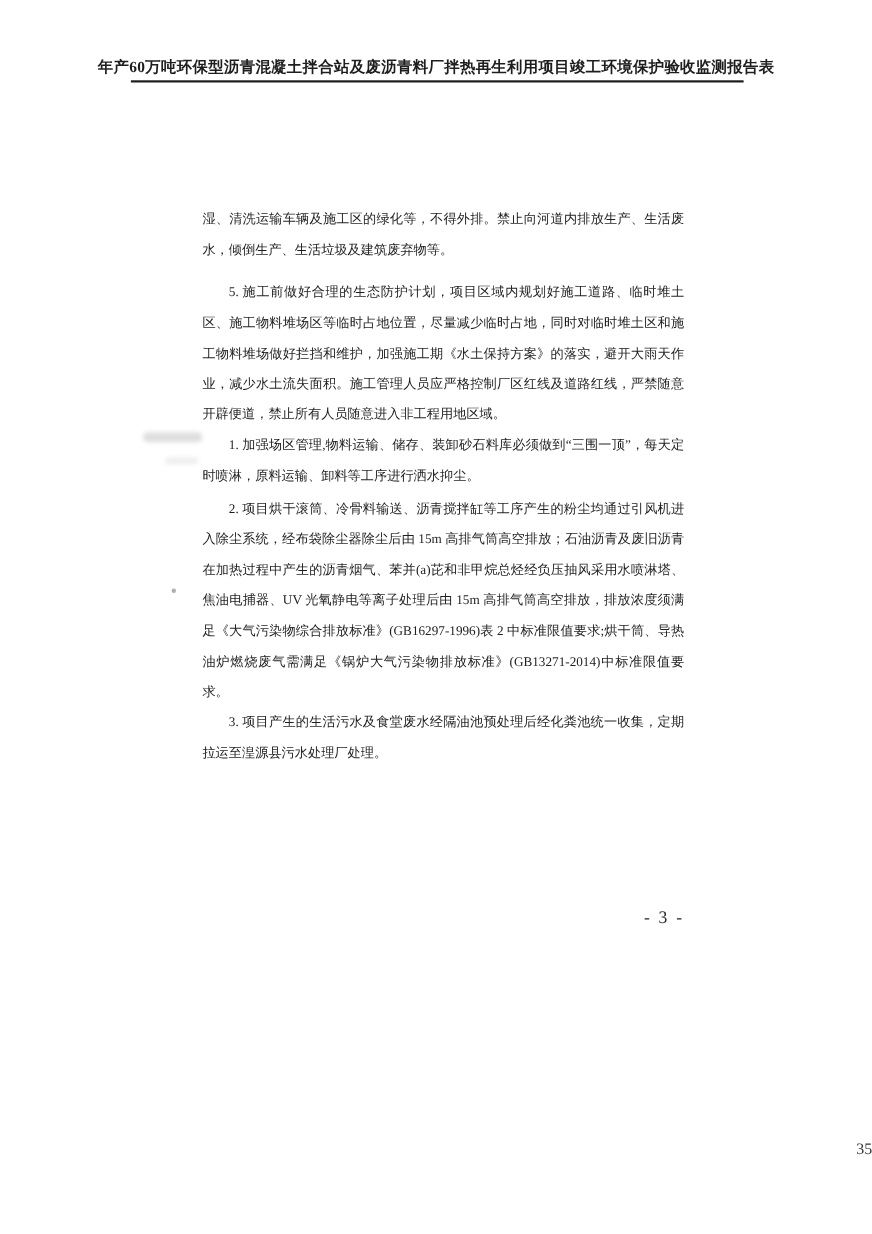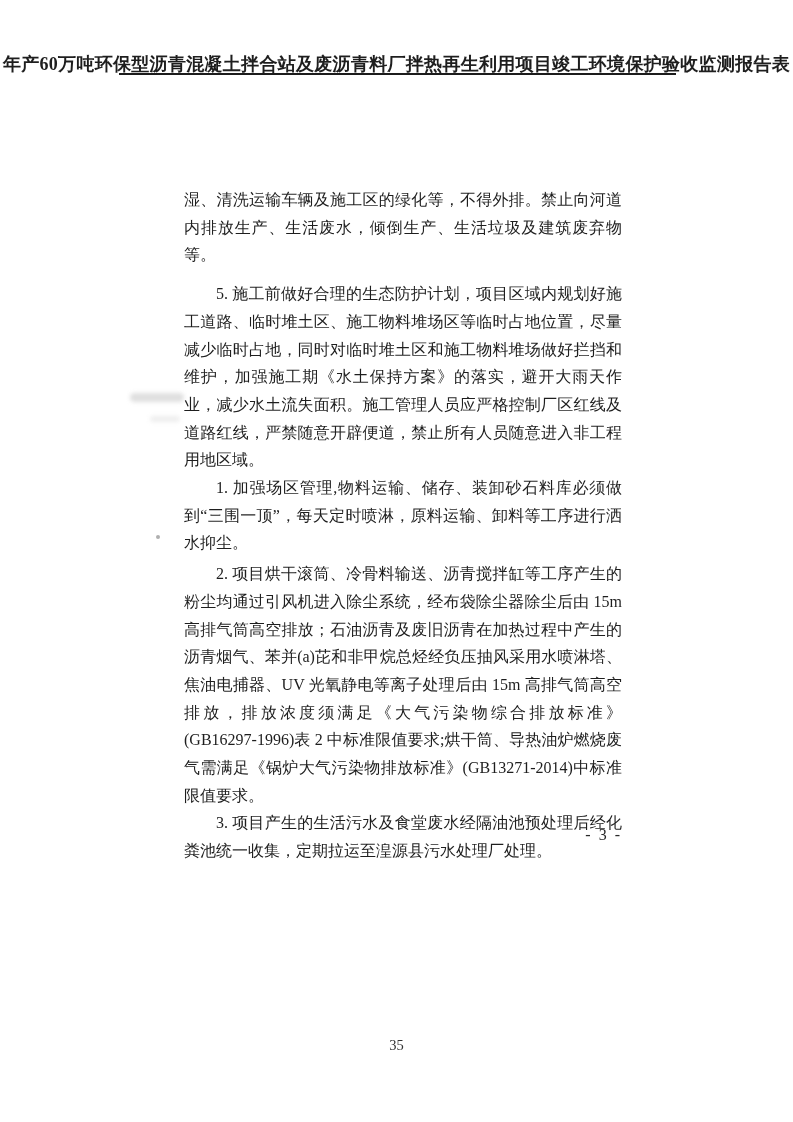--- a/index.html
+++ b/index.html
@@ -18,40 +18,40 @@
   }
   .header {
     position: absolute;
     top: 52px;
     left: 0;
     width: 100%;
     text-align: center;
   }
   .header-title {
     display: inline-block;
-    font-size: 18px;
+    font-size: 14px;
     font-weight: bold;
     letter-spacing: 0.3px;
     color: var(--ink, #1a1a1a);
     white-space: nowrap;
   }
   .header-underline {
     position: absolute;
     left: 119px;
     top: 73px;
     width: 557px;
     height: 2px;
     background: #1c1c1c;
   }
   .doc-body {
     position: absolute;
     left: 184px;
     top: 186px;
     width: 438px;
-    font-size: 16px;
+    font-size: 12px;
     line-height: 27.7px;
     text-align: justify;
     text-justify: inter-ideograph;
     color: var(--ink, #202020);
   }
   .para { margin: 0; }
   .para.indent { text-indent: 2em; }
   .para.gap-lg { margin-top: 11px; }
   .para.gap-sm { margin-top: 3px; }
   .page-marker {
@@ -62,21 +62,21 @@
     text-align: right;
     font-size: 16px;
     letter-spacing: 2px;
     color: #2a2a2a;
   }
   .page-number {
     position: absolute;
     top: 1037px;
     left: 0;
     width: 100%;
-    text-align: center;
+    text-align: right;
     font-size: 14.5px;
     color: #333333;
   }
   
   .smudge-1 {
     position: absolute;
     left: 130px;
     top: 393px;
     width: 54px;
     height: 9px;

